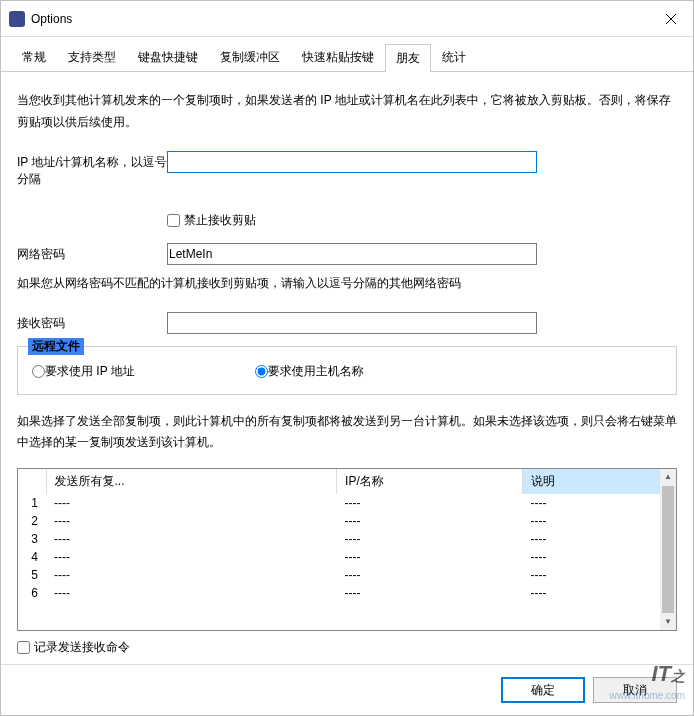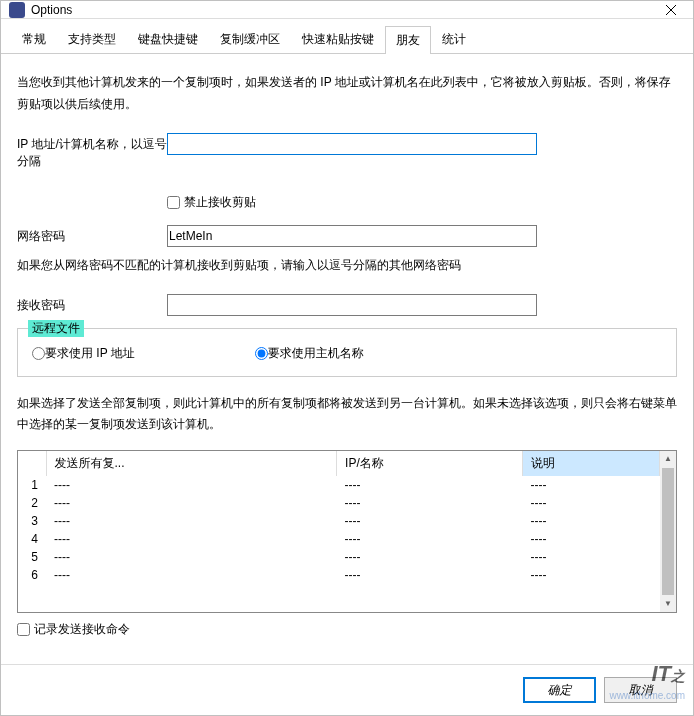--- a/index.html
+++ b/index.html
@@ -9,21 +9,21 @@
   background: #fff;
   color: #000;
   width: 694px;
   height: 716px;
   border: 1px solid #c0c0c0;
   display: flex;
   flex-direction: column;
   position: relative;
 }
 .titlebar {
-  height: 18px;
+  height: 36px;
   display: flex;
   align-items: center;
   border-bottom: 1px solid #ddd;
   background: #fff;
 }
 .titlebar .app-icon {
   width: 16px; height: 16px;
   background: #3a4a8c;
   border-radius: 3px;
   margin: 0 6px 0 8px;
@@ -93,23 +93,24 @@
 
 .groupbox {
   border: 1px solid #ccc;
   margin: 12px 0 16px 0;
   padding: 16px 14px 14px 14px;
   position: relative;
 }
 .groupbox .legend {
   position: absolute;
   top: -9px; left: 10px;
-  background: #5eead4;
+  background: #3b82f6;
   padding: 0 4px;
   font-size: 12px;
+  font-weight: bold;
 }
 .radio-row {
   display: flex;
   gap: 120px;
 }
 .radio-item { display: flex; align-items: center; }
 
 .desc2 { margin: 6px 0 14px 0; line-height: 1.8; }
 
 .table-wrap {
@@ -151,28 +152,27 @@
 .bottom-check { margin: 8px 0 4px 0; display: flex; align-items: center; gap: 4px;}
 
 .buttons {
   border-top: 1px solid #ddd;
   padding: 12px 16px;
   display: flex;
   justify-content: flex-end;
   gap: 8px;
 }
 .btn {
-  width: 73px;
+  width: 84px;
   height: 26px;
   border: 1px solid #aaa;
   background: #f0f0f0;
   cursor: pointer;
   font-family: inherit;
   font-size: 12px;
-  font-style: italic;
 }
 .btn.primary { border: 2px solid #0078d7; background: #fff; }
 
 .watermark {
   position: absolute;
   right: 8px; bottom: 28px;
   font-size: 22px; font-style: italic;
   font-weight: bold;
   color: rgba(0,0,0,0.6);
 }

